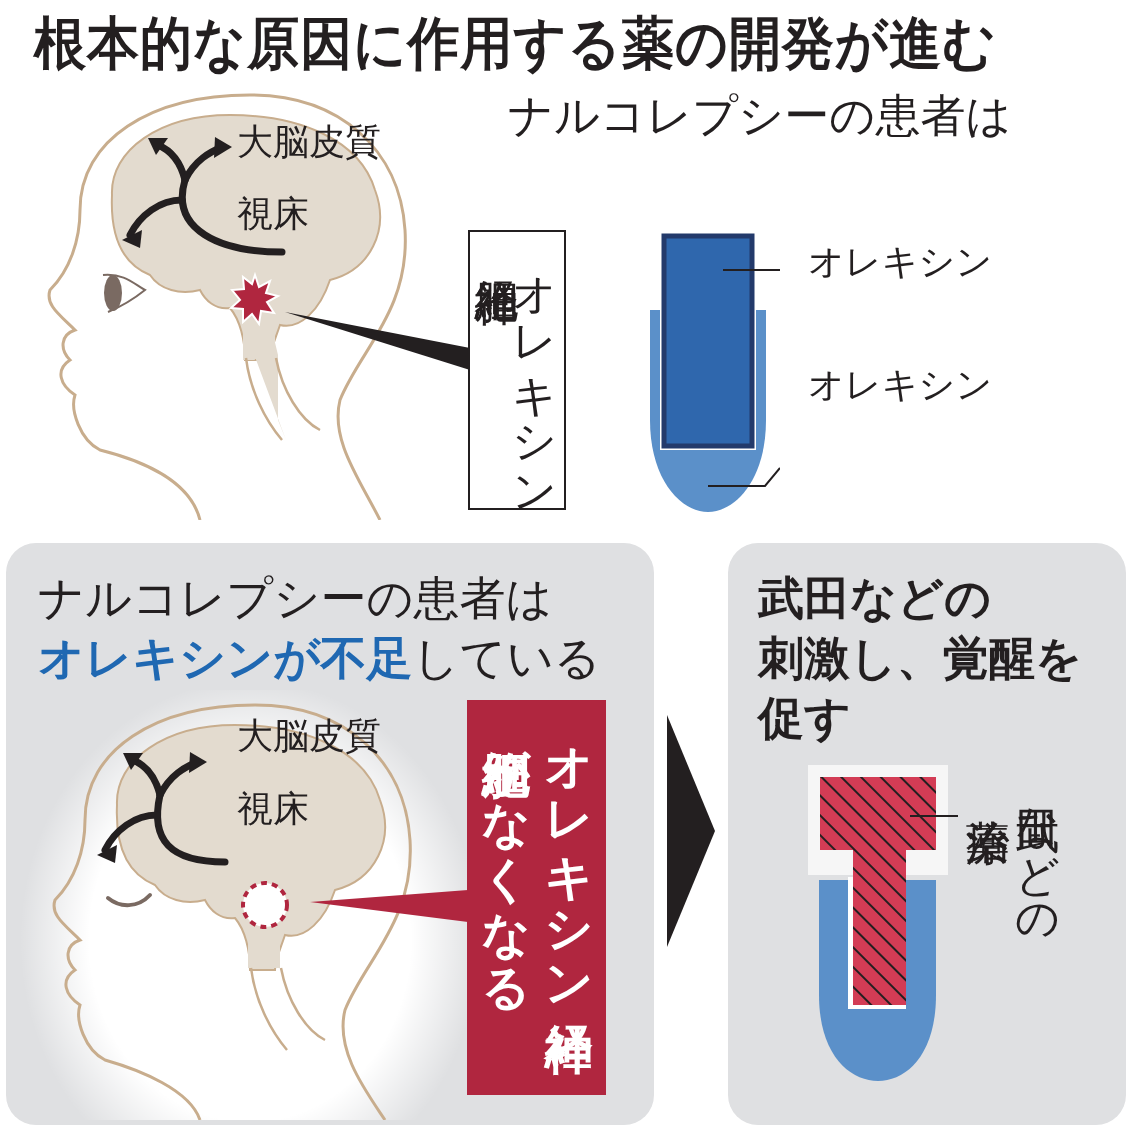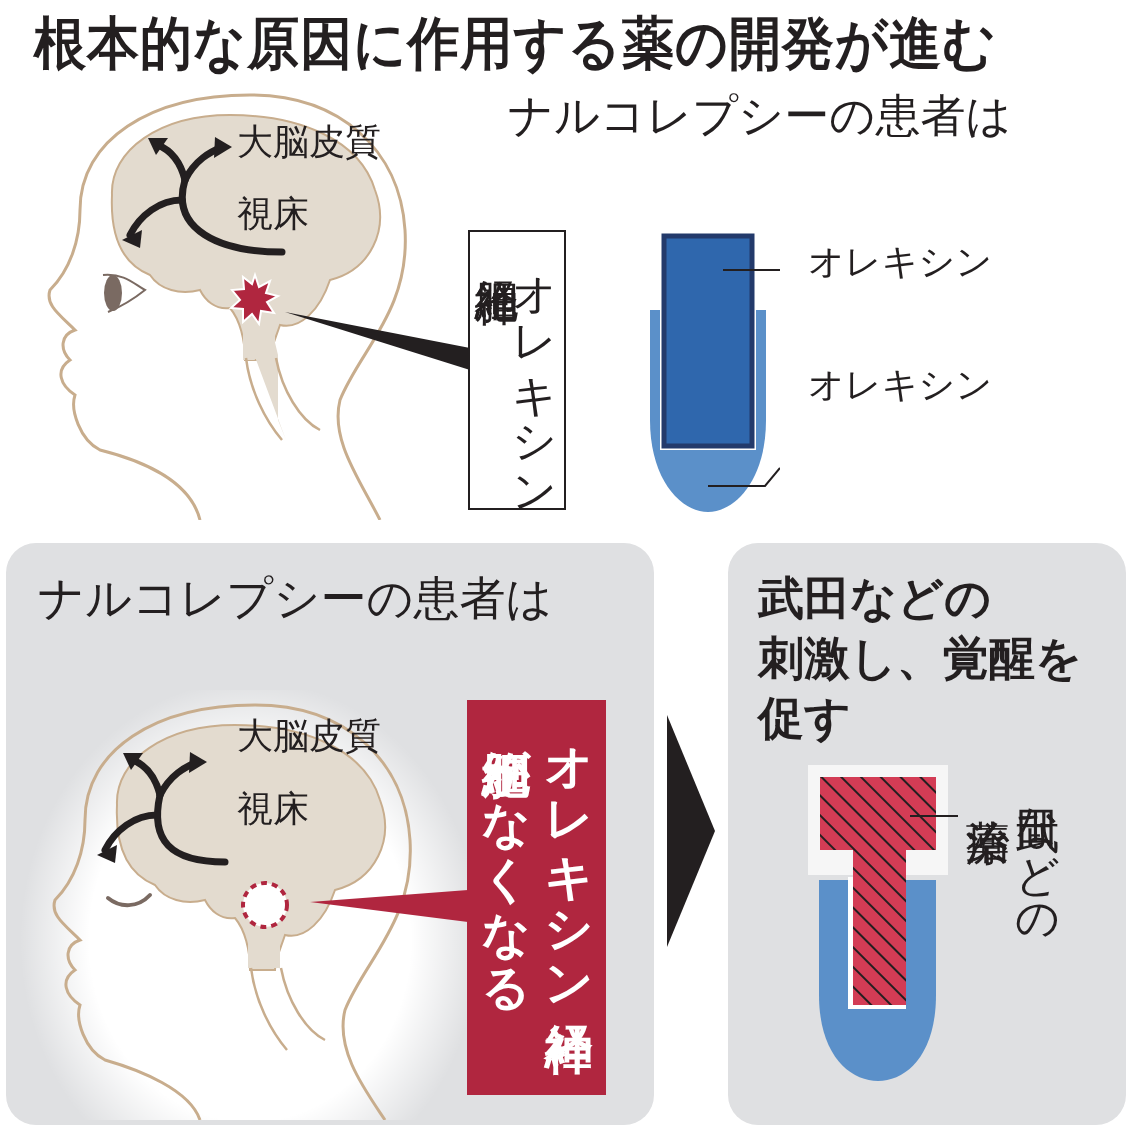--- a/index.html
+++ b/index.html
@@ -79,20 +79,21 @@
   <polyline points="68,266 125,266 140,248" fill="none" stroke="#231f20" stroke-width="2"></polyline>
 </svg>
 <div class="abs label" style="left:808px;top:238px">オレキシン</div>
 <div class="abs label" style="left:808px;top:358px;line-height:54px">
   <div>オレキシン</div>
 </div>
 
 <div class="abs panel panel-left"></div>
 <div class="abs panel-left-title">
   <div>ナルコレプシーの患者は</div>
+  <div><span class="blue-txt">オレキシンが不足</span><span>している</span></div>
 </div>
 
 <svg class="abs" style="left:20px;top:690px" width="460" height="430">
   <defs>
     <radialGradient id="glow" cx="50%" cy="50%" r="50%">
       <stop offset="70%" stop-color="#ffffff"></stop>
       <stop offset="100%" stop-color="#ffffff" stop-opacity="0"></stop>
     </radialGradient>
   </defs>
   <ellipse cx="230" cy="250" rx="230" ry="260" fill="url(#glow)"></ellipse>

